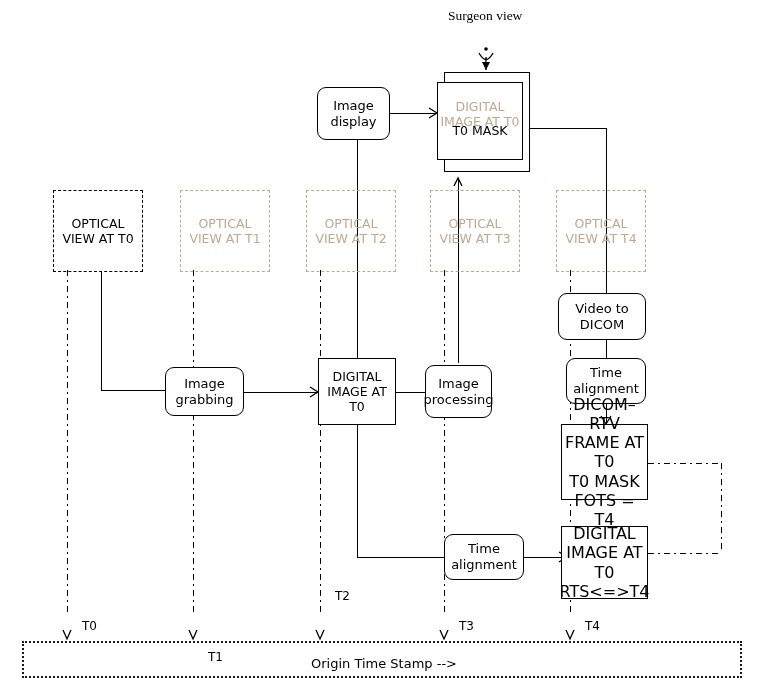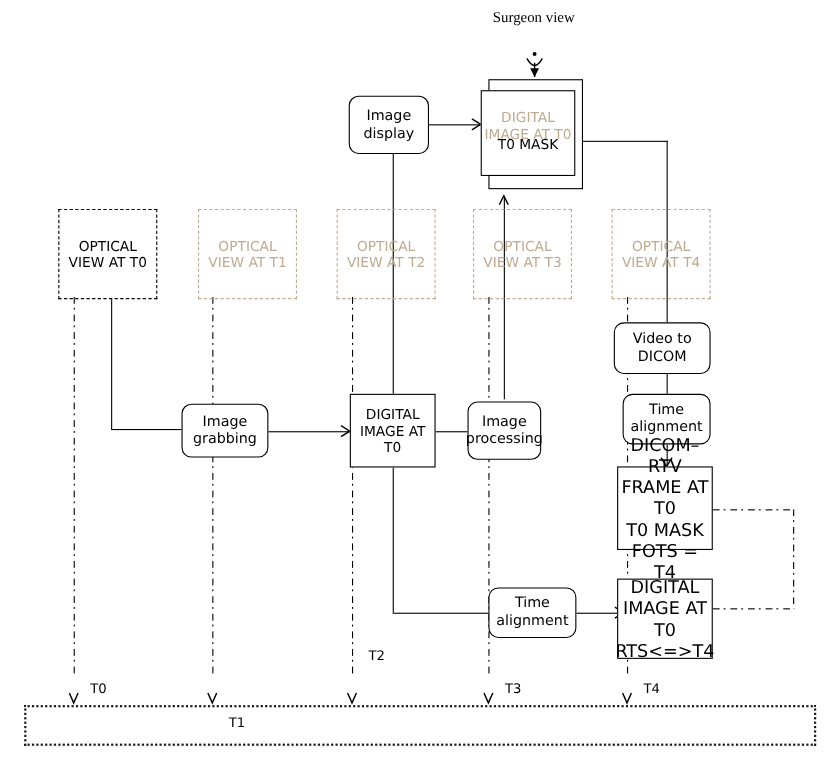--- a/index.html
+++ b/index.html
@@ -179,14 +179,15 @@
   </div>
 
 
   <div class="tmark" style="left:58px;top:619px;">T0</div>
   <div class="tmark" style="left:184px;top:650px;">T1</div>
   <div class="tmark" style="left:311px;top:589px;">T2</div>
   <div class="tmark" style="left:435px;top:619px;">T3</div>
   <div class="tmark" style="left:561px;top:619px;">T4</div>
 
   <div class="ots" style="left:22px;top:641px;width:720px;height:37px;"></div>
+  <div class="ots-txt" style="left:311px;top:656px;">Origin Time Stamp --&gt;</div>
 
 </div>
 
 </body></html>

